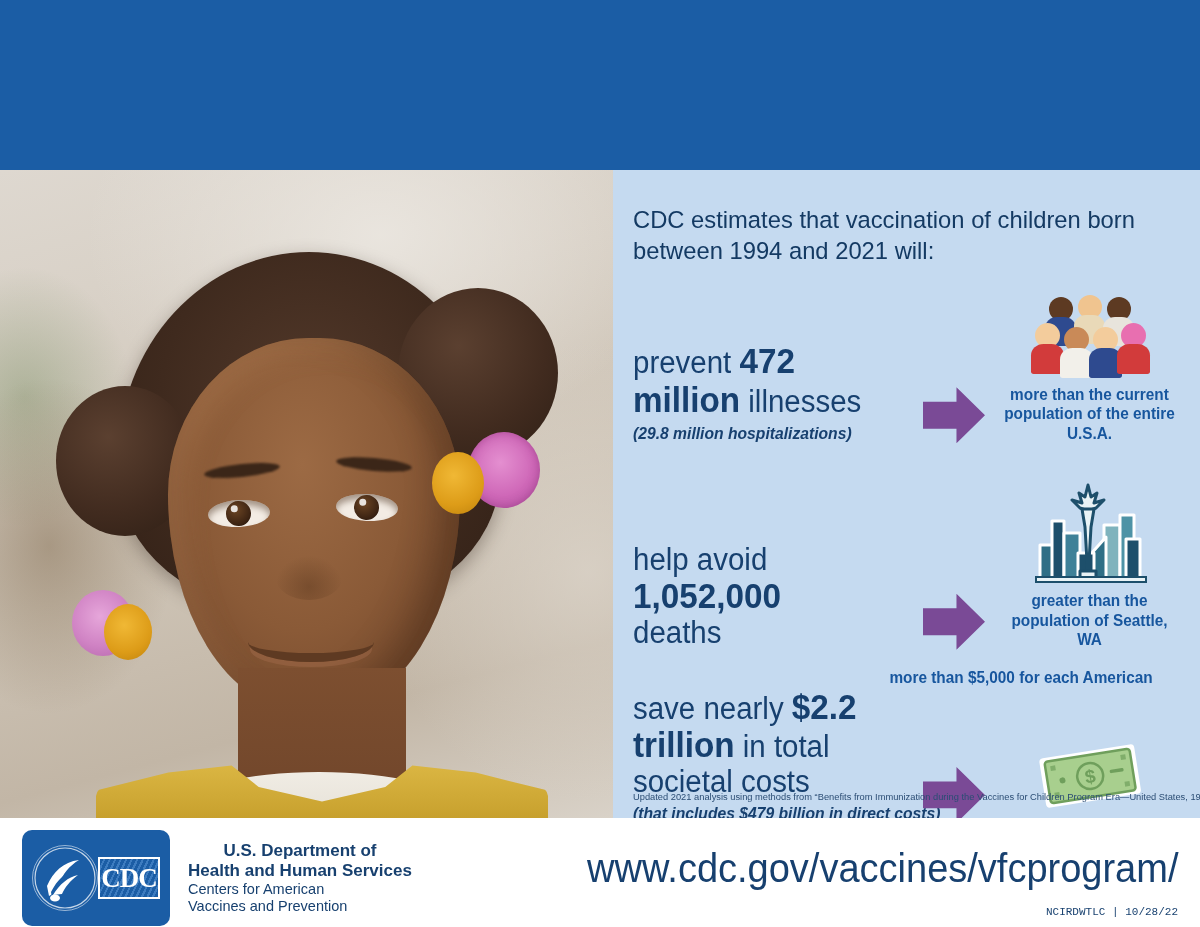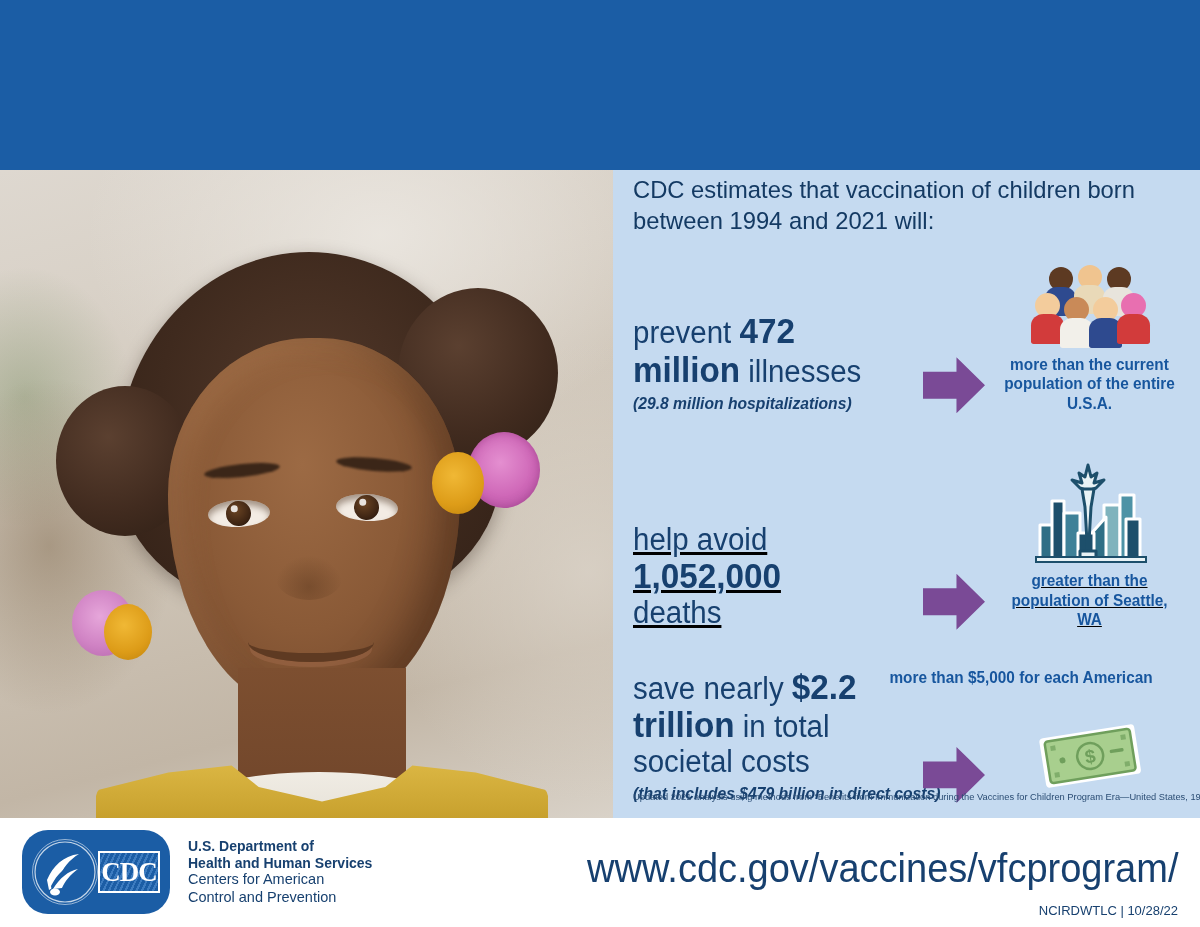--- a/index.html
+++ b/index.html
@@ -184,21 +184,21 @@
     background: linear-gradient(180deg, #dcb845 0%, #c9a22f 60%, #b89026 100%);
     border-radius: 40% 40% 0 0;
     clip-path: polygon(0 100%, 0 34%, 16% 14%, 30% 6%, 36% 30%, 50% 46%, 64% 30%, 70% 6%, 84% 14%, 100% 34%, 100% 100%);
   }
 
   
   .panel {
     position: absolute; left: 613px; top: 170px;
     width: 587px; height: 648px;
     background: #c5daf0;
-    padding: 4px 18px 0 20px;
+    padding: 34px 18px 0 20px;
   }
   .panel-intro {
     color: #143a63;
     font-size: 24.5px;
     line-height: 1.28;
     font-family: "Liberation Sans Narrow", "Liberation Sans", sans-serif;
     transform: scaleX(0.97);
     transform-origin: left top;
   }
 
@@ -274,23 +274,23 @@
   .footer {
     position: absolute; left: 0; top: 818px;
     width: 1200px; height: 109px;
     background: #ffffff;
   }
   .logo-block {
     position: absolute; left: 22px; top: 12px;
     display: flex; align-items: center;
   }
   .logo-badge {
-    width: 148px; height: 84px;
+    width: 148px; height: 96px;
     background: #1b5da5;
-    border-radius: 26px;
+    border-radius: 10px;
     display: flex; align-items: center; justify-content: center;
   }
   .hhs-seal {
     width: 66px; height: 66px;
     position: relative;
     border-radius: 50%;
     border: 1.5px solid rgba(255,255,255,0.55);
   }
   .cdc-mark {
     width: 62px; height: 42px;
@@ -304,41 +304,42 @@
     font-weight: bold;
     letter-spacing: -1px;
     font-family: "Liberation Serif", serif;
   }
   .agency {
     margin-left: 18px;
     color: #17406f;
     line-height: 1.18;
   }
   .agency .b {
-    font-size: 14px; font-weight: bold;
-    font-family: "Liberation Sans Narrow", "Liberation Sans", sans-serif;
+    font-size: 17px; font-weight: bold;
+    font-family: "Liberation Sans Narrow", "Liberation Sans", sans-serif;
+    text-align: center;
   }
   .agency .n {
     font-size: 14.5px; font-weight: normal;
     font-family: "Liberation Sans Narrow", "Liberation Sans", sans-serif;
   }
   .url {
     position: absolute; right: 22px; top: 28px;
     color: #17406f;
     font-size: 40px;
     font-family: "Liberation Sans Narrow", "Liberation Sans", sans-serif;
     transform: scaleX(0.95);
     transform-origin: right top;
     white-space: nowrap;
   }
   .pubcode {
     position: absolute; right: 22px; bottom: 9px;
     color: #17406f;
-    font-size: 13px;
-    font-family: Liberation Sans, sans-serif;
+    font-size: 11px;
+    font-family: Liberation Mono, monospace;
   }
 
   
   .people { width: 118px; height: 84px; position: relative; }
   .person { position: absolute; }
   .p-head { width: 100%; height: 100%; border-radius: 50%; }
   .p-body {
     position: absolute; width: 132%; left: -16%; top: 86%;
     height: 120%; border-radius: 38% 38% 8% 8%;
   }
@@ -423,21 +424,21 @@
             <div class="p-body" style="background:#d23b3b;"></div>
           </div>
         </div>
         <div class="icon-caption">
           <span>more than the current</span><br>
           <span>population of the entire U.S.A.</span>
         </div>
       </div>
     </div>
 
-    <div class="stat" style="margin-top:48px;text-decoration:underline;">
+    <div class="stat" style="margin-top:38px;">
       <div class="stat-text">
         <div class="stat-line">help avoid</div>
         <div class="stat-line"><b>1,052,000</b></div>
         <div class="stat-line">deaths</div>
       </div>
       <div class="arrow-wrap" style="padding-top:34px;">
         <div class="arrow"></div>
       </div>
       <div class="icon-col">
         <svg width="120" height="104" viewBox="0 0 120 104">
@@ -513,20 +514,20 @@
           </svg>
         </div>
         <div class="cdc-mark">
           <span>CDC</span>
         </div>
       </div>
       <div class="agency">
         <div class="b">U.S. Department of</div>
         <div class="b">Health and Human Services</div>
         <div class="n">Centers for American</div>
-        <div class="n">Control and Prevention</div>
+        <div class="n">Vaccines and Prevention</div>
       </div>
     </div>
     <div class="url">www.cdc.gov/vaccines/vfcprogram/</div>
     <div class="pubcode">NCIRDWTLC | 10/28/22</div>
   </div>
 
 </div>
 
 </body></html>

